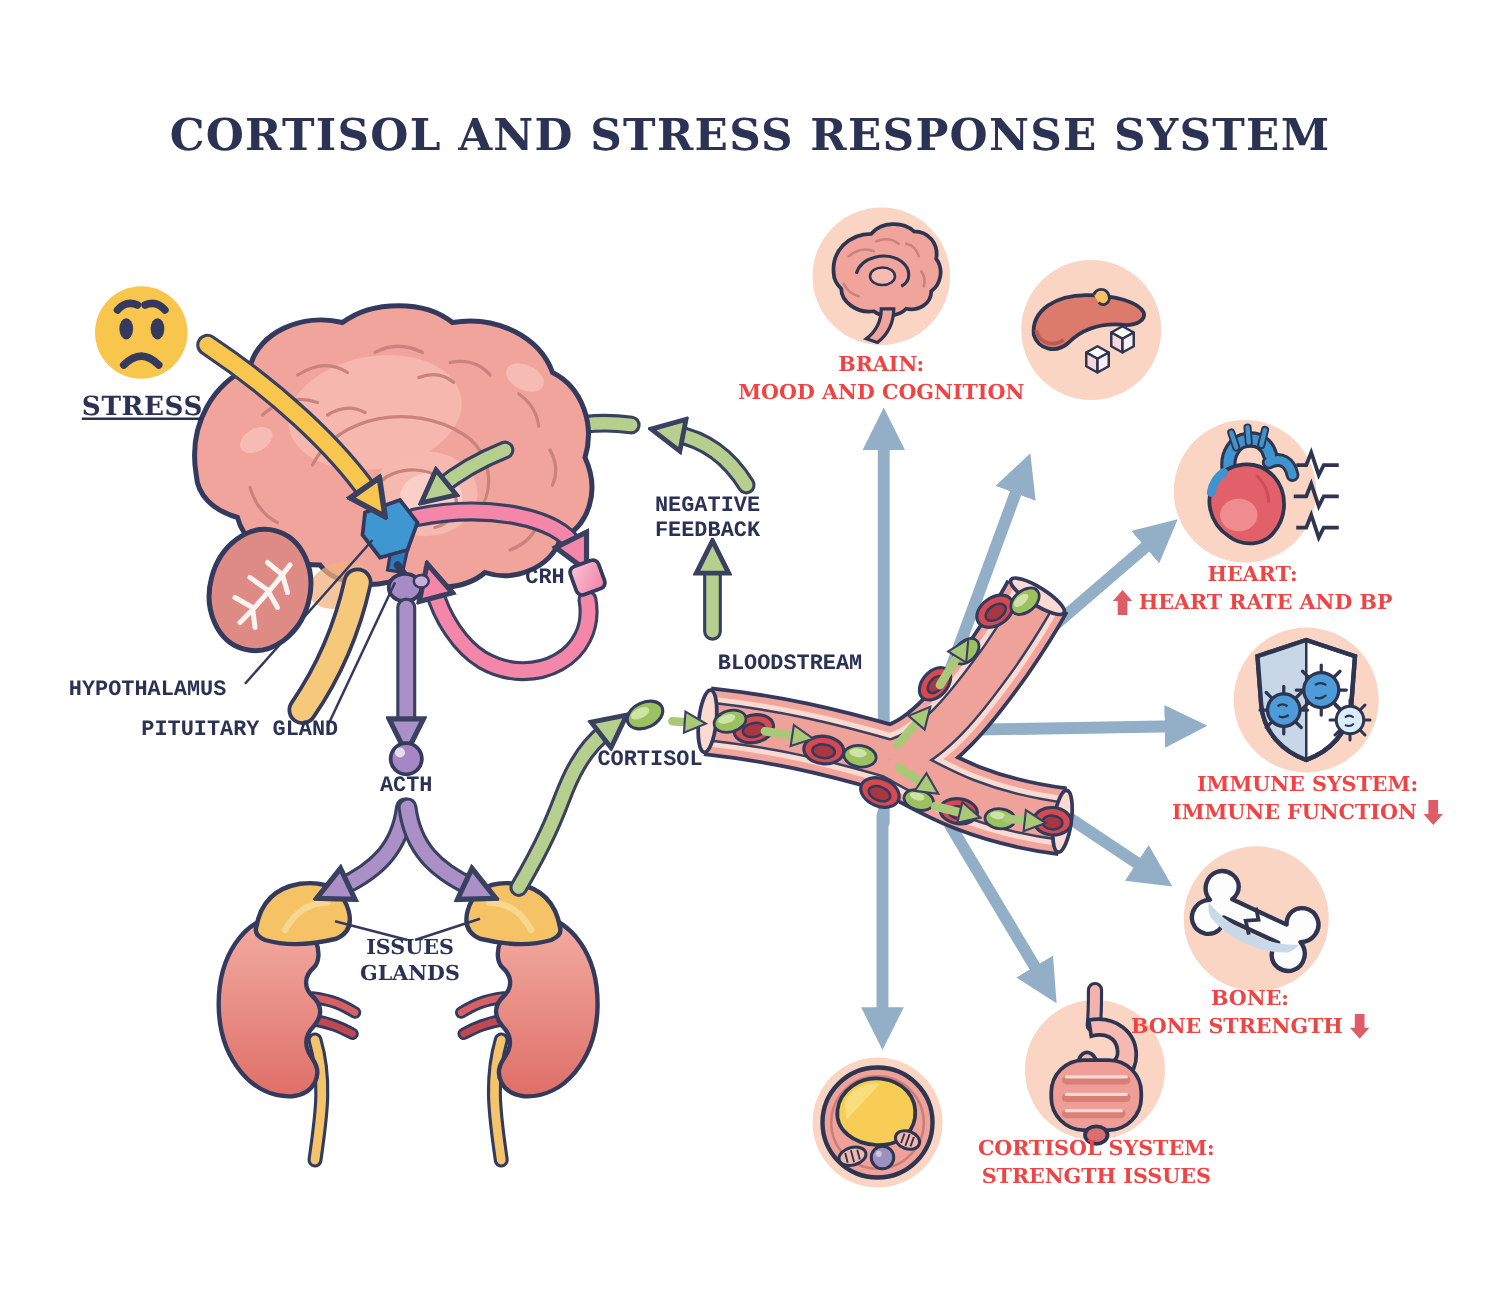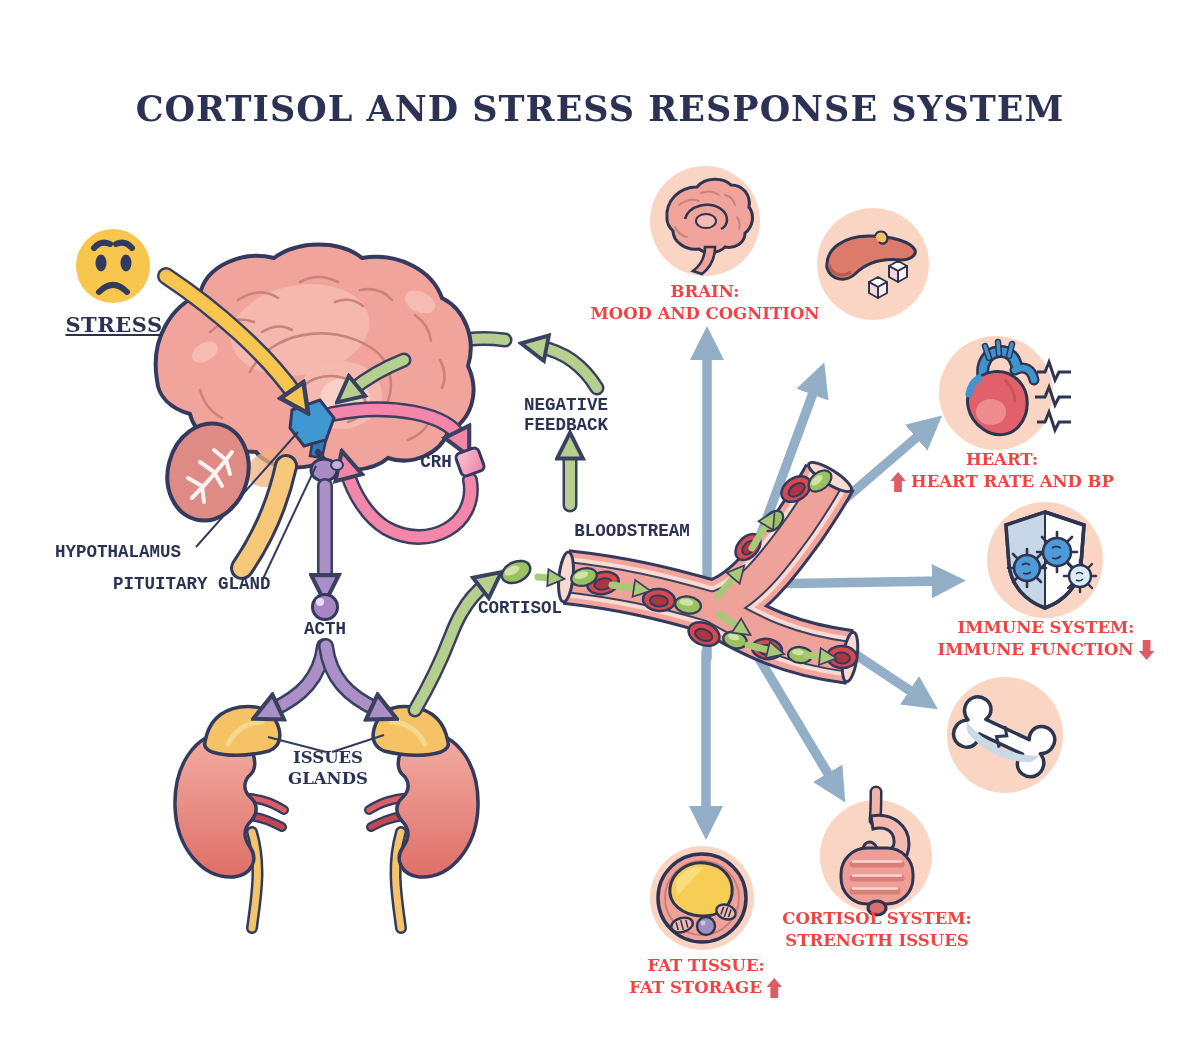--- a/index.html
+++ b/index.html
@@ -533,29 +533,29 @@
 <div class="organ-label" style="left:1002px;top:449px;">
   <div class="row">HEART:</div>
   <div class="row">
     <svg class="mini-arrow" viewBox="0 0 14 18">
           <path d="M7 0 L14 8 H10.5 V18 H3.5 V8 H0 Z"></path>
         </svg>
     <span>HEART RATE AND BP</span>
   </div>
 </div>
 
+<div class="organ-label" style="left:1000px;top:788px;">
+  <div class="row">BONE:</div>
+  <div class="row">
+    <span>BONE STRENGTH</span>
+    <svg class="mini-arrow down" viewBox="0 0 14 18">
+          <path d="M7 0 L14 8 H10.5 V18 H3.5 V8 H0 Z"></path>
+        </svg>
+  </div>
+</div>
 
 <div class="organ-label" style="left:877px;top:908px;">
   <div class="row">CORTISOL SYSTEM:</div>
   <div class="row">STRENGTH ISSUES</div>
 </div>
 
-<div class="organ-label" style="left:706px;top:955px;">
-  <div class="row">FAT TISSUE:</div>
-  <div class="row">
-    <span>FAT STORAGE</span>
-    <svg class="mini-arrow" viewBox="0 0 14 18">
-          <path d="M7 0 L14 8 H10.5 V18 H3.5 V8 H0 Z"></path>
-        </svg>
-  </div>
-</div>
 
 </div>
 
 </body></html>

